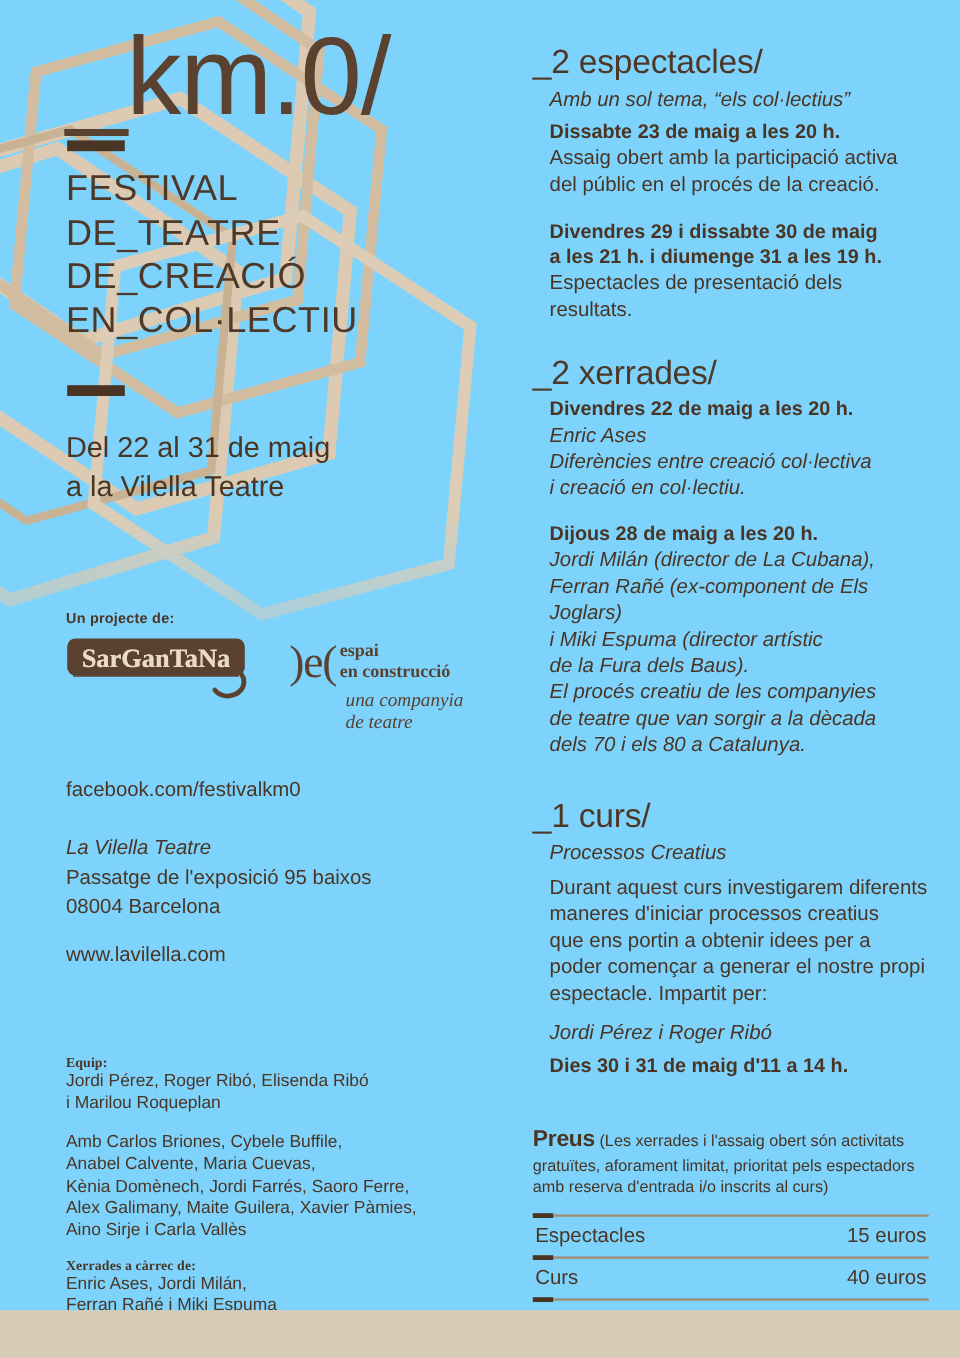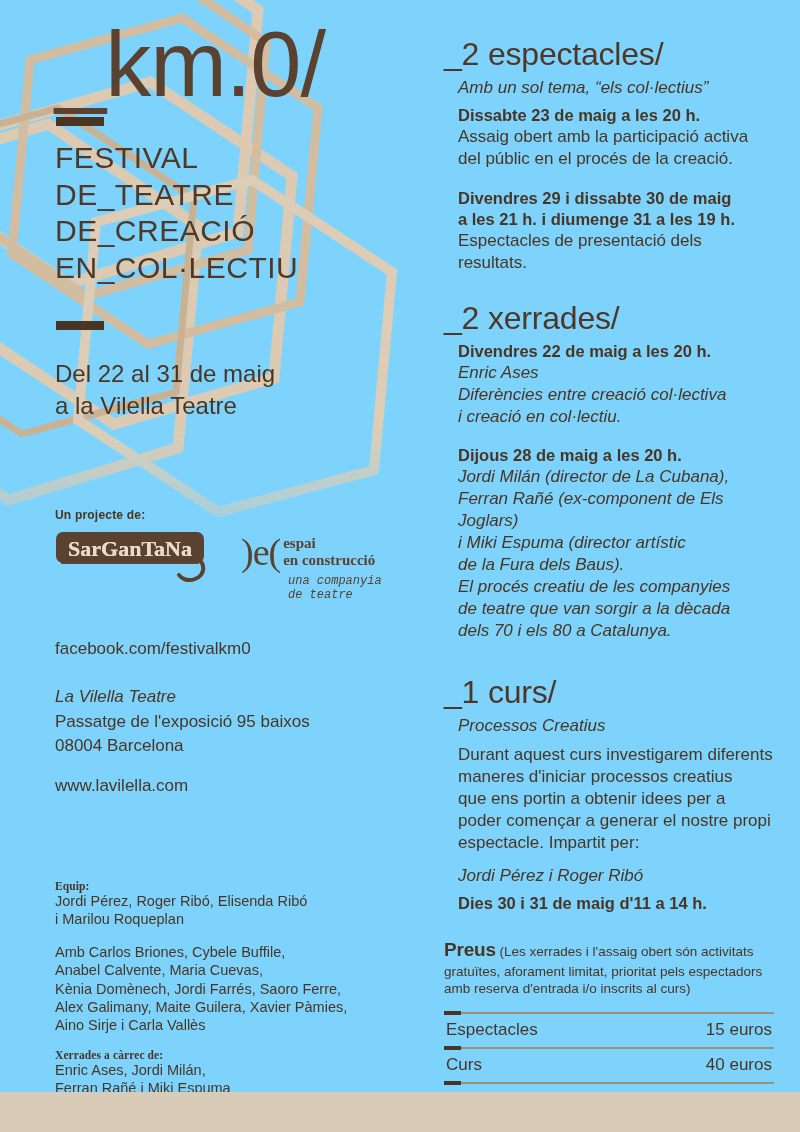--- a/index.html
+++ b/index.html
@@ -98,23 +98,23 @@
     letter-spacing:-1px;
   }
   .eec-words{
     font-family:"Liberation Serif", serif;
     font-size:15px;
     line-height:1.12;
     font-weight:700;
     margin-left:3px;
   }
   .eec-sub{
-    font-family:Liberation Mono, monospace;
+    font-family:Liberation Serif, serif;
     font-style:italic;
-    font-size:12px;
+    font-size:16px;
     line-height:1.2;
     margin-left:47px;
     margin-top:3px;
     color:#5a4130;
   }
   .contact-block{
     margin-top:34px;
     font-size:17px;
     line-height:1.42;
   }
@@ -148,21 +148,21 @@
     color:#4a3524;
   }
   
   .col-right{
     position:absolute;
     left:444px; top:36px;
     width:330px;
     z-index:3;
   }
   .sec-head{
-    font-size:32px;
+    font-size:28px;
     font-weight:400;
     letter-spacing:-0.2px;
     color:#4e3726;
     margin:0 0 4px 0;
   }
   .sec-body{margin-left:14px;}
   .it{
     font-style:italic;
     font-size:17px;
     line-height:1.3;

